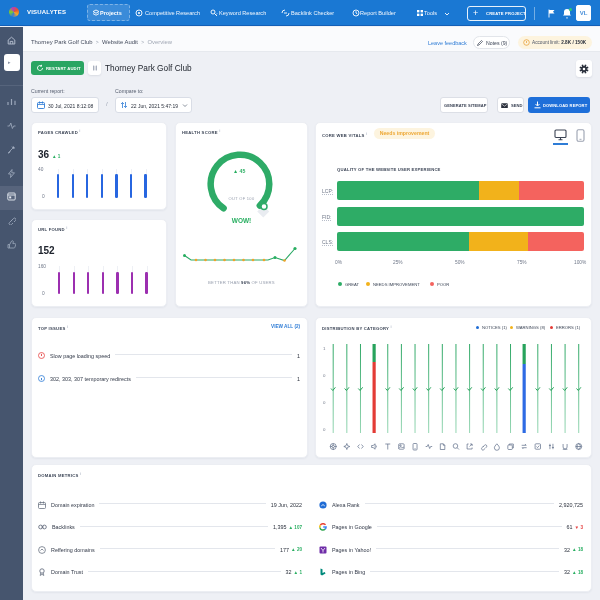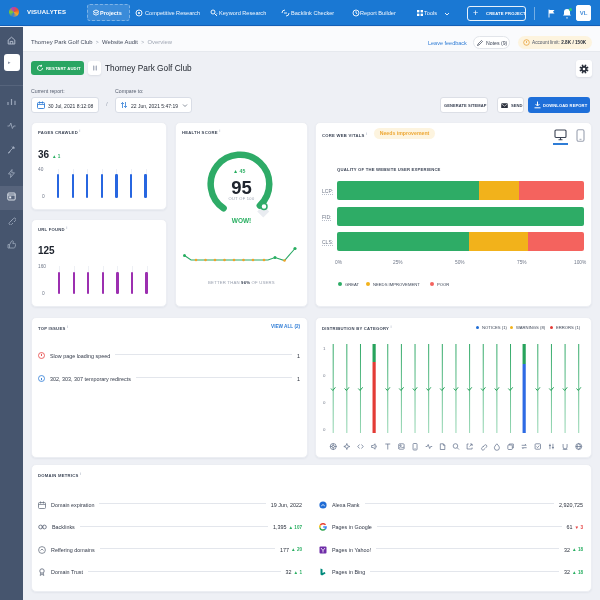--- a/index.html
+++ b/index.html
@@ -209,21 +209,21 @@
       <div style="position:absolute;left:63.400000000000006px;top:0;width:1px;height:29px;background:#eef0f5;"></div>
       <div style="position:absolute;left:62.2px;top:4.5px;width:2.4px;height:24.5px;background:#2766e0;border-radius:1.2px;"></div>
       <div style="position:absolute;left:77.95px;top:0;width:1px;height:29px;background:#eef0f5;"></div>
       <div style="position:absolute;left:76.75px;top:4.5px;width:2.4px;height:24.5px;background:#2766e0;border-radius:1.2px;"></div>
       <div style="position:absolute;left:92.50000000000001px;top:0;width:1px;height:29px;background:#eef0f5;"></div>
       <div style="position:absolute;left:91.30000000000001px;top:4.5px;width:2.4px;height:24.5px;background:#2766e0;border-radius:1.2px;"></div>
     </div>
 
 <div class="card" style="left:31px;top:219px;width:136px;height:88px;"></div>
 <div class="ctitle" style="left:38px;top:225px;">URL FOUND <i>i</i></div>
-<div class="abs num" style="left:38px;top:245px;font-size:10px;">125</div>
+<div class="abs num" style="left:38px;top:245px;font-size:10px;">152</div>
 <div class="abs" style="left:38px;top:264px;font-size:4.8px;color:#707889;">160</div>
 <div class="abs" style="left:42px;top:291px;font-size:4.8px;color:#707889;">0</div>
 <div class="abs" style="left:54px;top:266px;width:110px;height:28px;">
       <div style="position:absolute;left:5.2px;top:0;width:1px;height:28px;background:#eef0f5;"></div>
       <div style="position:absolute;left:4px;top:6px;width:2.4px;height:22px;background:#9c2fb0;border-radius:1.2px;"></div>
       <div style="position:absolute;left:19.75px;top:0;width:1px;height:28px;background:#eef0f5;"></div>
       <div style="position:absolute;left:18.55px;top:6px;width:2.4px;height:22px;background:#9c2fb0;border-radius:1.2px;"></div>
       <div style="position:absolute;left:34.300000000000004px;top:0;width:1px;height:28px;background:#eef0f5;"></div>
       <div style="position:absolute;left:33.1px;top:6px;width:2.4px;height:22px;background:#9c2fb0;border-radius:1.2px;"></div>
       <div style="position:absolute;left:48.85000000000001px;top:0;width:1px;height:28px;background:#eef0f5;"></div>
@@ -250,21 +250,20 @@
   <circle cx="49.5" cy="138" r="1.3" fill="#f2a229"></circle>
   <circle cx="59" cy="138" r="1.3" fill="#f2a229"></circle>
   <circle cx="68.5" cy="138" r="1.3" fill="#f2a229"></circle>
   <circle cx="78" cy="138" r="1.3" fill="#f2a229"></circle>
   <circle cx="89" cy="138" r="1.3" fill="#f2a229"></circle>
   <circle cx="100" cy="135.5" r="1.5" fill="#27ae60"></circle>
   <circle cx="109.5" cy="138.5" r="1.3" fill="#f2a229"></circle>
   <circle cx="120" cy="126.5" r="1.6" fill="#27ae60"></circle>
 </svg>
 <div class="abs up" style="left:233px;top:168px;font-size:5.2px;">▲ 45</div>
-<div class="abs num" style="left:175px;top:176.5px;width:133px;text-align:center;font-size:18.5px;">95</div>
 <div class="abs" style="left:175px;top:196px;width:133px;text-align:center;font-size:4px;color:#9aa1b0;letter-spacing:.3px;">OUT OF 100</div>
 <div class="abs" style="left:175px;top:217px;width:133px;text-align:center;font-size:6.5px;font-weight:bold;color:#27ae60;">WOW!</div>
 <div class="abs" style="left:175px;top:280px;width:133px;text-align:center;font-size:4.25px;color:#9aa1b0;letter-spacing:.2px;">BETTER THAN <b style="color:#3d4657">96%</b> OF USERS</div>
 
 <div class="card" style="left:315px;top:122px;width:277px;height:185px;"></div>
 <div class="ctitle" style="left:322px;top:131px;">CORE WEB VITALS <i>i</i></div>
 <div class="abs" style="left:374px;top:128px;width:61px;height:11px;background:#fdf4df;border-radius:5.5px;text-align:center;font-size:5.2px;color:#eda734;font-weight:bold;line-height:11px;">Needs improvement</div>
 <svg class="abs" style="left:554px;top:129px" width="13" height="12" viewBox="0 0 13 12">
       <rect x="1" y="1" width="11" height="7.5" rx="1" fill="none" stroke="#3c4454" stroke-width="1.1"></rect>
       <path d="M4.5 10.8 H8.5 M6.5 8.5 v2" stroke="#3c4454" stroke-width="1.1"></path>

